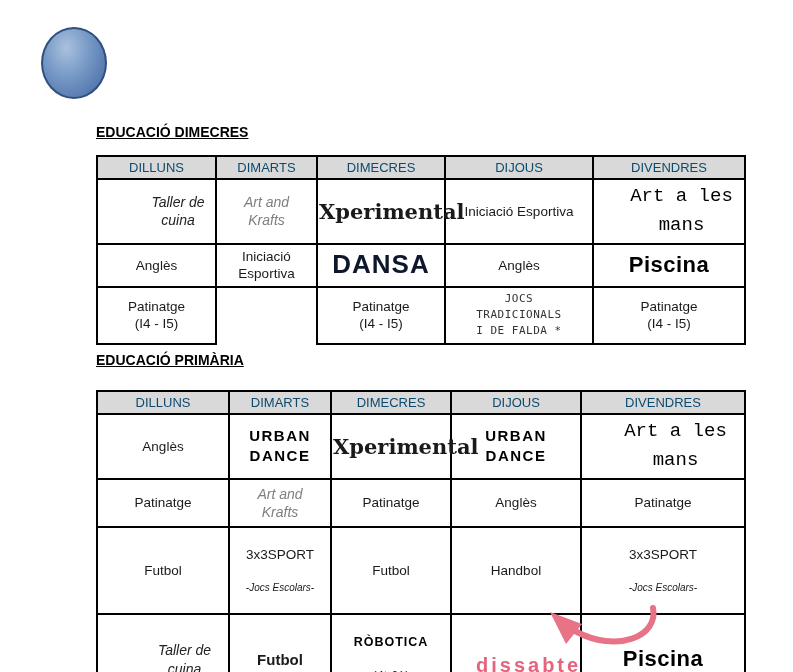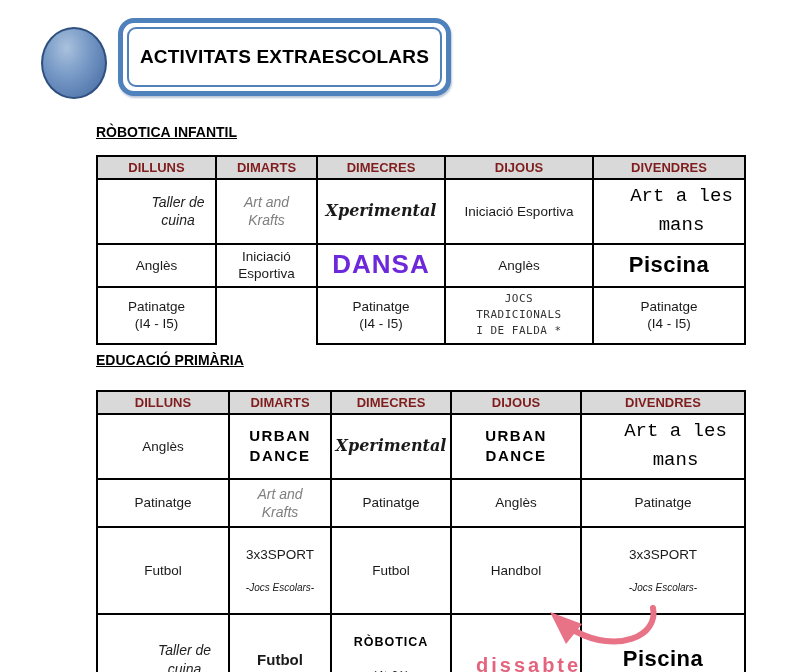--- a/index.html
+++ b/index.html
@@ -66,42 +66,42 @@
     border-collapse: collapse;
     table-layout: fixed;
     background: #fff;
   }
   #table-infantil { top: 155px; }
   #table-primaria { top: 390px; }
   th {
     background: #d9d9d9;
     border: 2px solid #000;
     font-size: 13px;
-    font-weight: bold;
+    font-weight: normal;
     height: 23px;
-    color: #7f1d1d;
+    color: #0c4a6e;
   }
   td {
     border: 2px solid #000;
     text-align: center;
     vertical-align: middle;
     font-size: 13.5px;
     color: #1a1a1a;
   }
   .cell { display: block; white-space: pre-line; line-height: 1.3; padding: 2px 1px; }
 
   
   td.no-border { border: none; }
 
   
   .hand-black { font-style: italic; font-size: 14px; color: #222; padding-left: 44px; }
   .hand-gray  { font-style: italic; font-size: 14px; color: #7f7f7f; }
-  .script-bold { font-family: "DejaVu Serif", serif; font-style: italic; font-weight: bold; font-size: 16px; }
+  .script-bold { font-family: "DejaVu Serif", serif; font-weight: bold; font-size: 21px; }
   .display-serif { font-family: Liberation Mono, monospace; font-size: 19px; line-height: 1.55; color: #000; padding-left: 26px; }
-  .big-display { font-weight: bold; font-size: 26px; letter-spacing: 1px; color: #6d28d9; }
+  .big-display { font-weight: bold; font-size: 26px; letter-spacing: 1px; color: #0f172a; }
   .big-piscina { font-weight: bold; font-size: 22px; letter-spacing: 0.5px; color: #000; }
   .comic-caps { font-family: "DejaVu Sans Mono", monospace; font-size: 11px; letter-spacing: 0.5px; color: #333; line-height: 1.45; }
   .deco { font-weight: 900; font-size: 15px; letter-spacing: 1.5px; line-height: 1.35; color: #000; }
   .deco-small { font-weight: 900; font-size: 12.5px; letter-spacing: 1px; color: #000; }
   .stack-sub { font-size: 10px; font-style: italic; display: block; line-height: 1.2; }
   .stack-main { display: block; line-height: 1.25; }
   .bold-cell { font-weight: bold; font-size: 15px; }
   .sub-normal { font-size: 12.5px; display: block; line-height: 1.3; }
 
   
@@ -114,27 +114,22 @@
     display: block;
   }
   .arrow-svg { position: absolute; left: 535px; top: 600px; }
 </style>
 </head>
 <body>
 
 <div class="page">
 
   <div class="brand-circle"></div>
-  <div class="title-box">
-    <div class="title-box-inner">
-      <span class="banner-title">ACTIVITATS EXTRAESCOLARS</span>
-    </div>
-  </div>
-
-  <div class="section-title" id="sec-infantil">RÒBOTICA INFANTIL</div>
+
+  <div class="section-title" id="sec-infantil">EDUCACIÓ DIMECRES</div>
 
   <table id="table-infantil">
     <colgroup>
       <col style="width:119px">
         <col style="width:101px">
         <col style="width:128px">
         <col style="width:148px">
         <col style="width:152px">
     </colgroup>
     <tbody>

